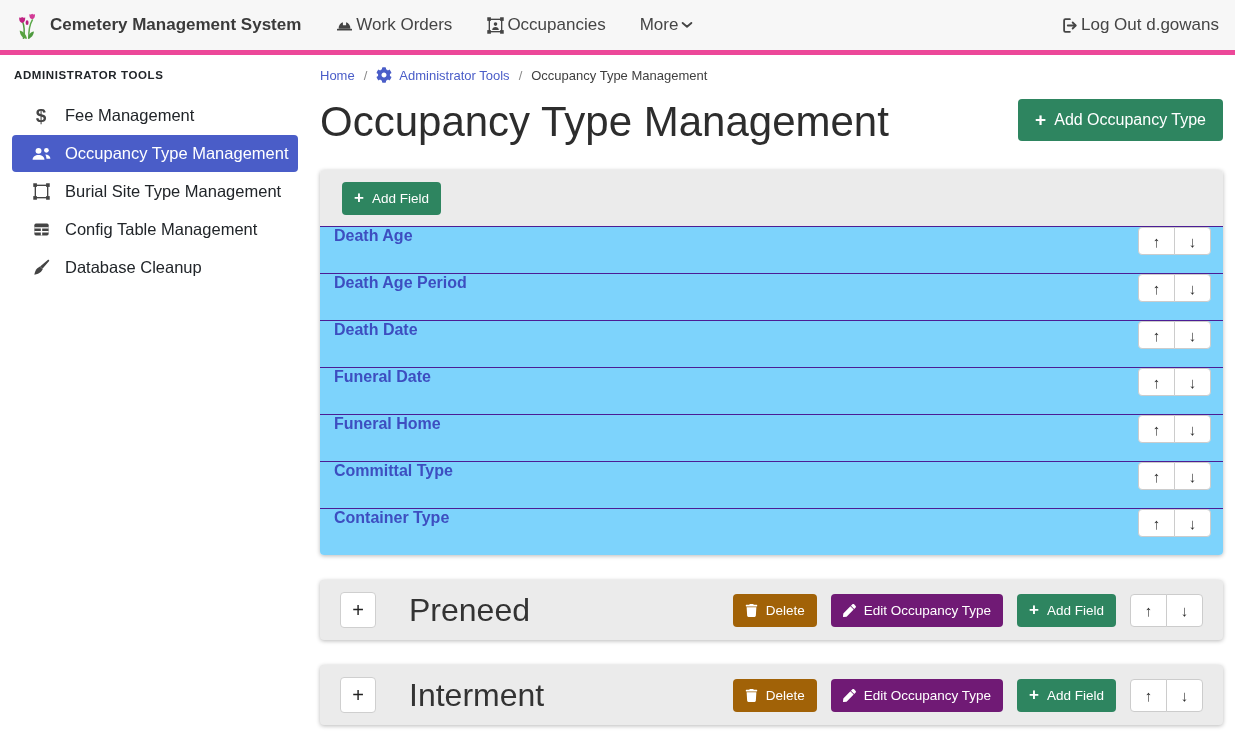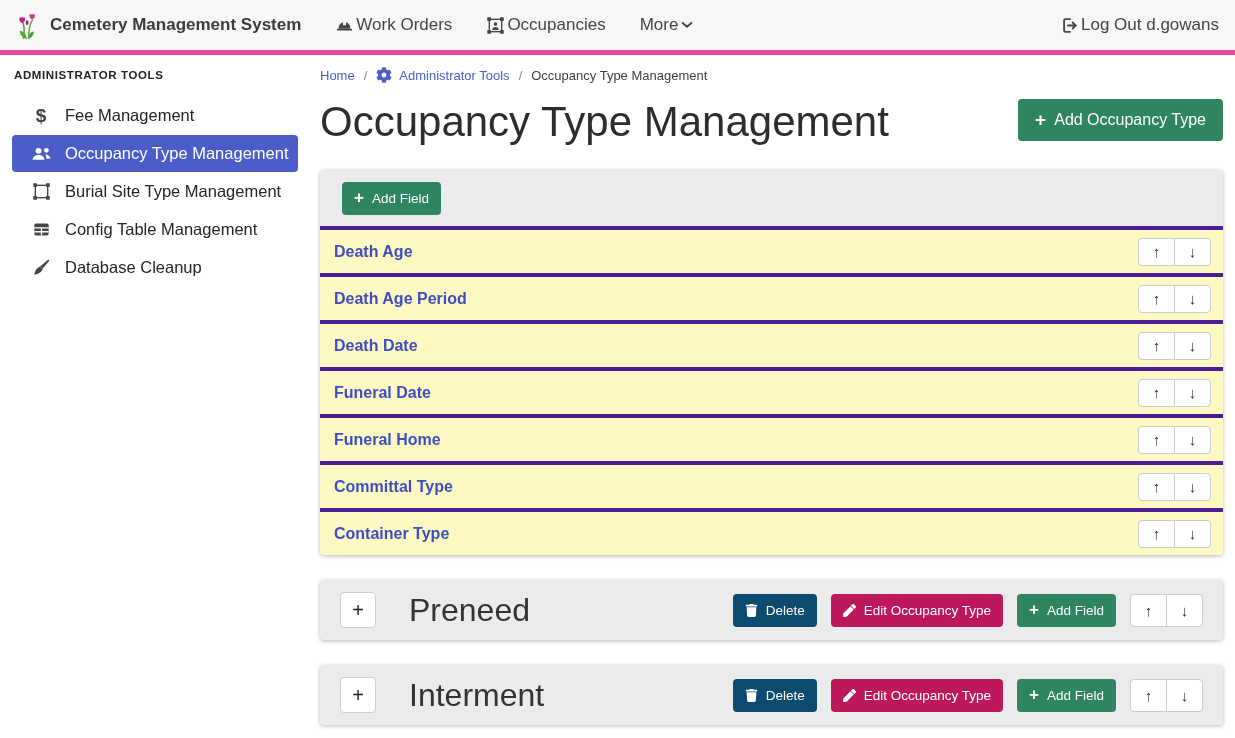--- a/index.html
+++ b/index.html
@@ -53,39 +53,39 @@
   }
   
   .btn {
     border: none; border-radius: 4px; color: #fff; cursor: pointer;
     display: inline-flex; align-items: center; justify-content: center; gap: 8px;
     font-family: "Liberation Sans", sans-serif;
   }
   .btn-lg { height: 42px; padding: 0 17px; font-size: 16px; }
   .btn-sm { height: 33px; padding: 0 12px; font-size: 13.5px; }
   .btn-green { background: #2e8560; }
-  .btn-teal  { background: #be185d; }
-  .btn-red   { background: #0c4a6e; }
+  .btn-teal  { background: #701a75; }
+  .btn-red   { background: #a16207; }
   .plus-glyph { font-size: 19px; font-weight: bold; line-height: 1; margin-top: -2px; }
   .btn-sm .plus-glyph { font-size: 17px; }
   
   .card {
     margin-top: 23px; border-radius: 4px;
     box-shadow: 0 1px 4px rgba(0,0,0,.28);
   }
   .card-header {
     background: #ebebeb; height: 56px; border-radius: 4px 4px 0 0;
     display: flex; align-items: center; justify-content: space-between;
     padding: 0 12px 0 22px;
   }
   .card-title { font-size: 22px; color: #2e2e2e; }
   .field-row {
-    background: #fef9c3; height: 47px;
-    display: flex; align-items: center; justify-content: space-between;
-    padding: 0 12px 0 14px; border-top: 4px solid #4c1d95;
+    background: #7dd3fc; height: 47px;
+    display: flex; align-items: flex-start; justify-content: space-between;
+    padding: 0 12px 0 14px; border-top: 1px solid #4c1d95;
   }
   .field-row:last-child { border-radius: 0 0 4px 4px; }
   .field-link { color: #3d4ec0; font-weight: bold; font-size: 16px; text-decoration: none; cursor: pointer; }
   .arrow-group { display: flex; }
   .arrow-btn {
     width: 37px; height: 28px; background: #fff; border: 1px solid #cccccc;
     color: #333; font-size: 15px; cursor: pointer;
     display: flex; align-items: center; justify-content: center;
   }
   .arrow-btn.up { border-radius: 4px 0 0 4px; }

